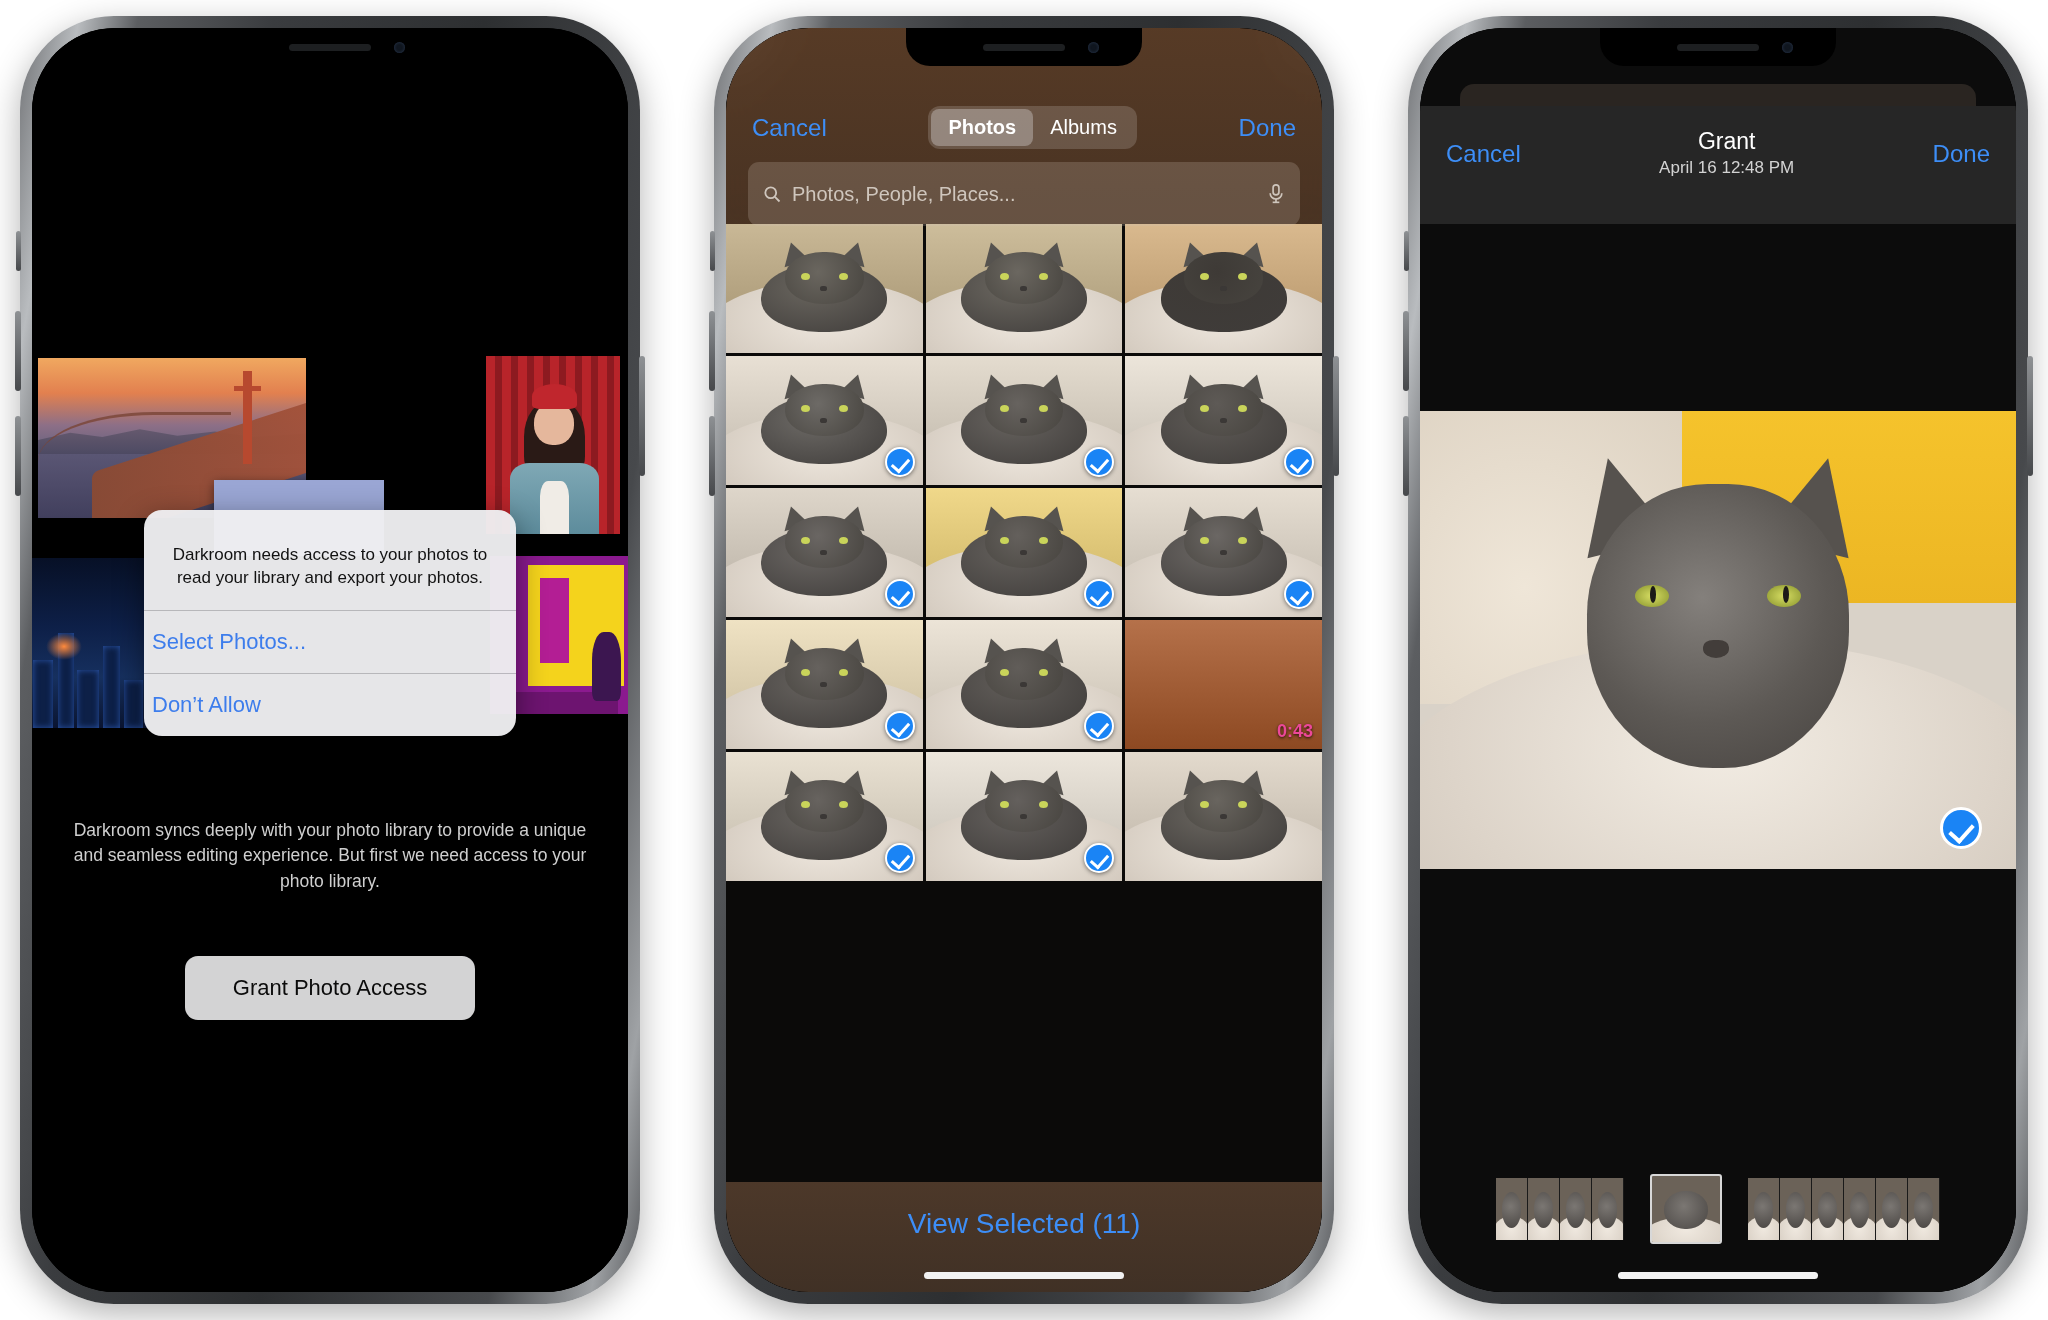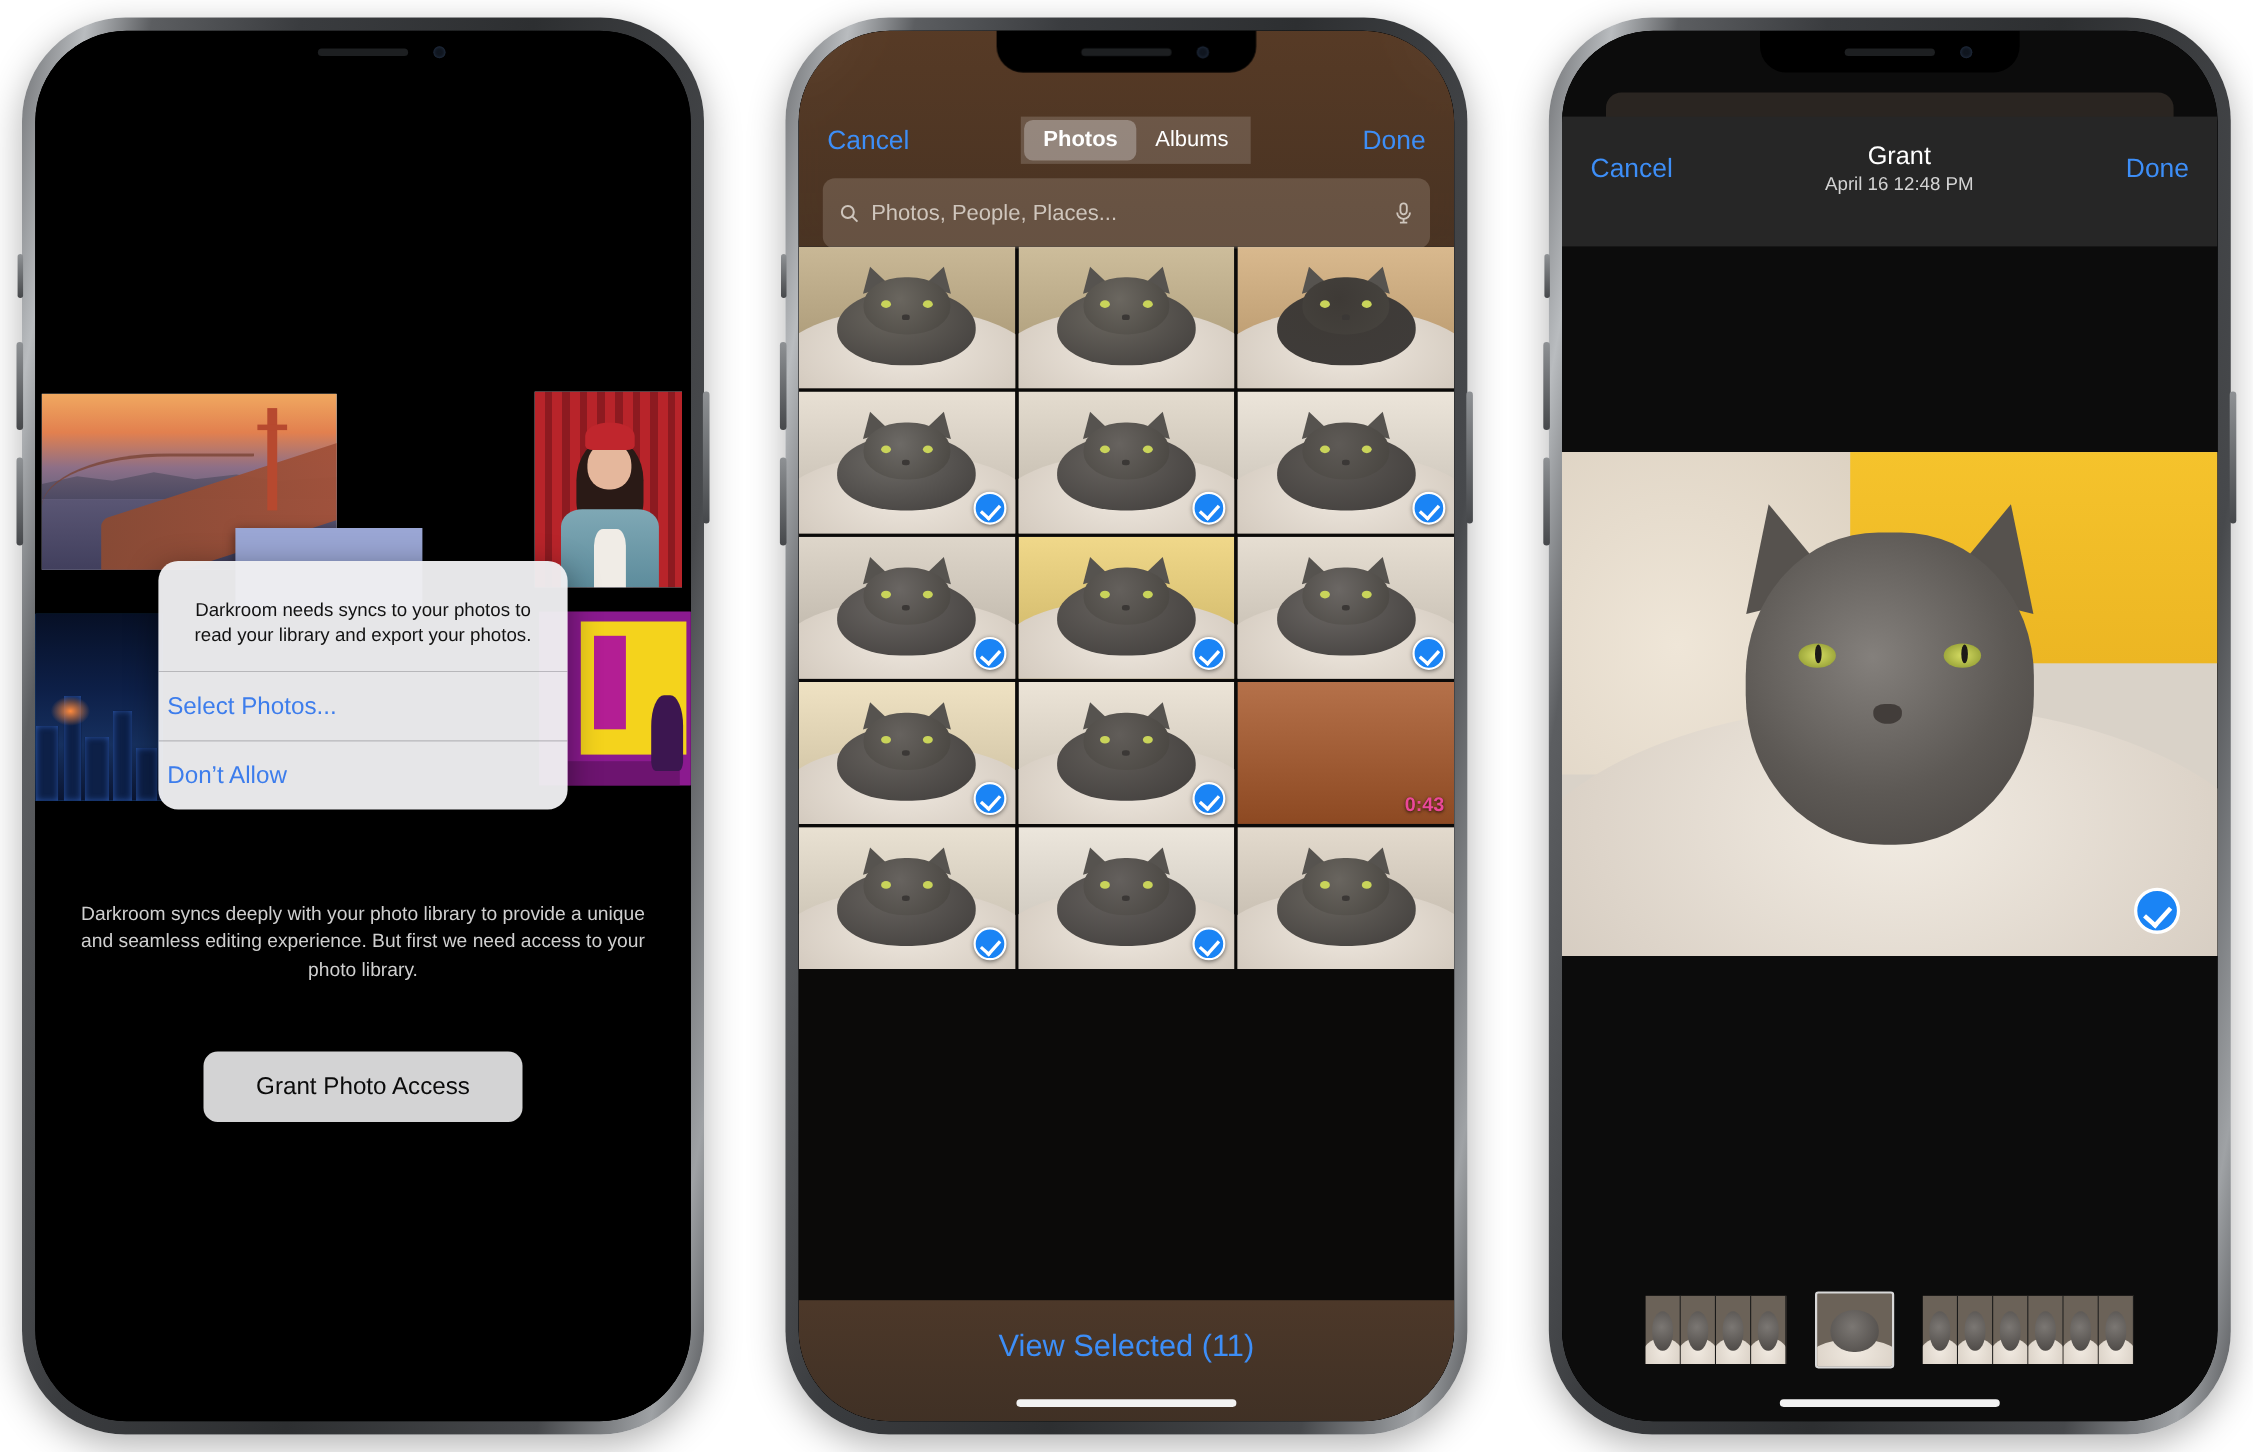--- a/index.html
+++ b/index.html
@@ -183,21 +183,21 @@
     z-index: 25;
   }
   .p2-navrow {
     position:absolute; top: 78px; left:0; right:0;
     display:flex; align-items:center; justify-content:space-between;
     padding: 0 26px;
   }
   .p2-link { color:#3d8ef7; font-size: 24px; }
   .seg {
     display:flex; background: rgba(255,255,255,.16);
-    border-radius: 0; padding: 3px;
+    border-radius: 12px; padding: 3px;
   }
   .seg-item {
     font-size: 20px; color:#fff; padding: 7px 17px; border-radius: 8px;
   }
   .seg-item.active { background: rgba(235,235,240,.32); font-weight:700; }
   .p2-search {
     position:absolute; top: 134px; left: 22px; right: 22px;
     height: 64px; border-radius: 11px;
     background: rgba(210,195,180,.22);
     display:flex; align-items:center; gap:10px; padding: 0 14px;
@@ -399,21 +399,21 @@
               </div>
           </div>
         </div>
 
         <div class="p1-copy">Darkroom syncs deeply with your photo library to provide a unique and seamless editing experience. But first we need access to your photo library.</div>
 
         <div class="grant-btn">Grant Photo Access</div>
 
         <div class="alert">
           <div class="alert-body">
-            <div class="alert-msg">Darkroom needs syncs to your photos to read your library and export your photos.</div>
+            <div class="alert-msg">Darkroom needs access to your photos to read your library and export your photos.</div>
           </div>
           <div class="alert-act">Select Photos...</div>
           <div class="alert-act">Don’t Allow</div>
         </div>
 
         <div class="notch">
           <div class="speaker"></div>
           <div class="camdot"></div>
         </div>
       </div>

